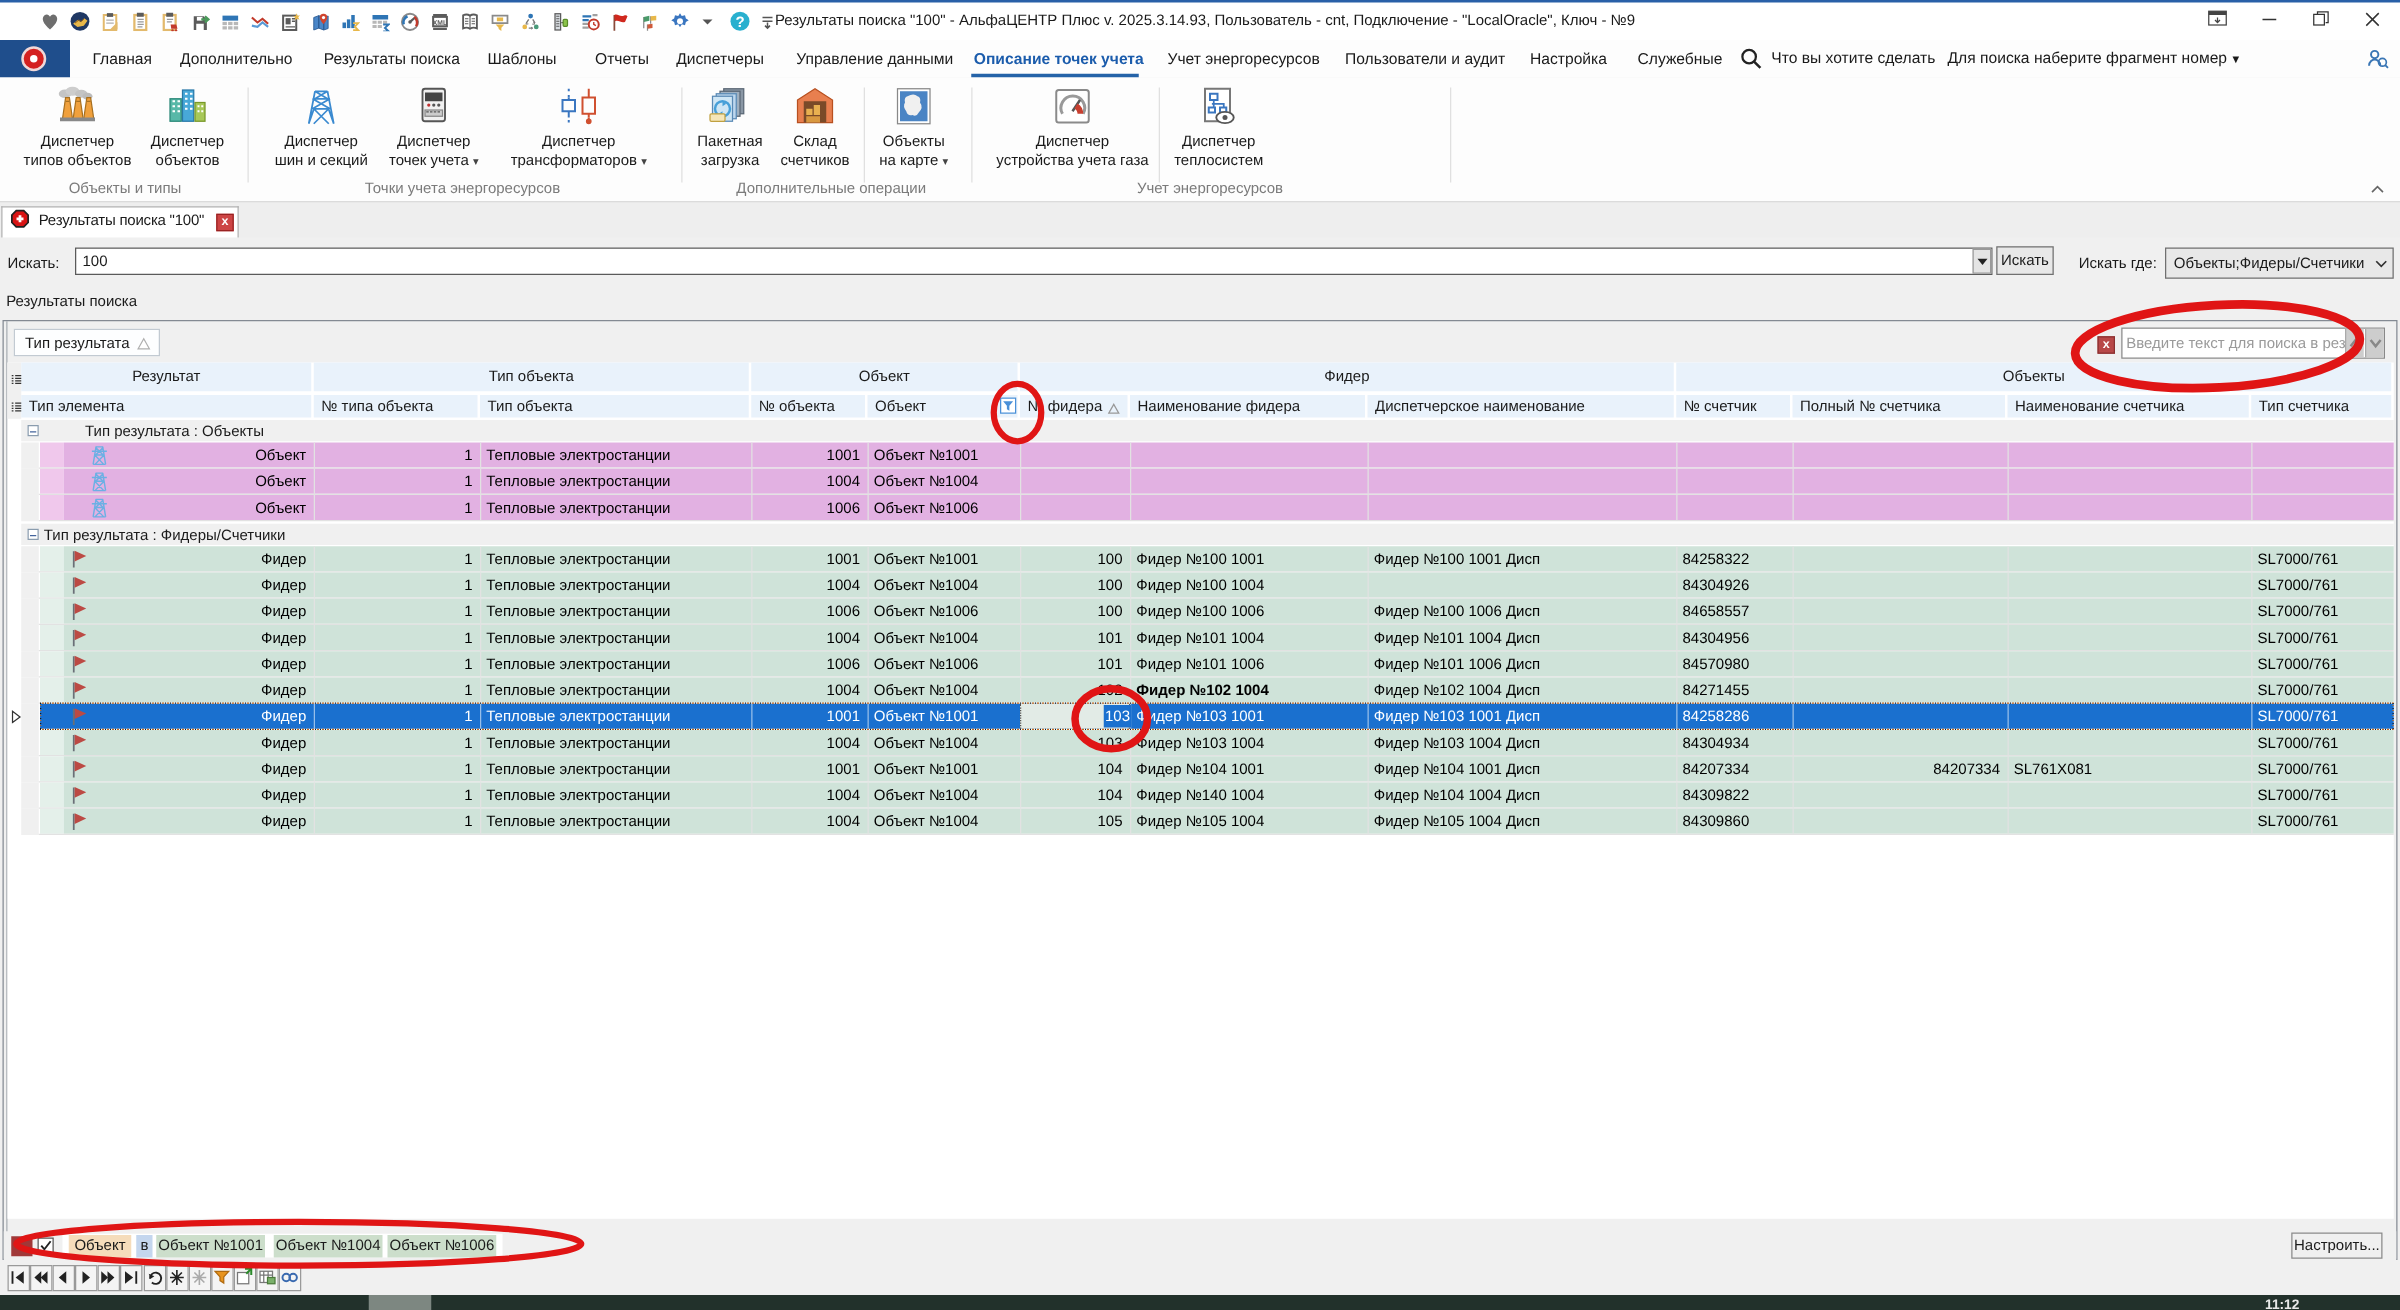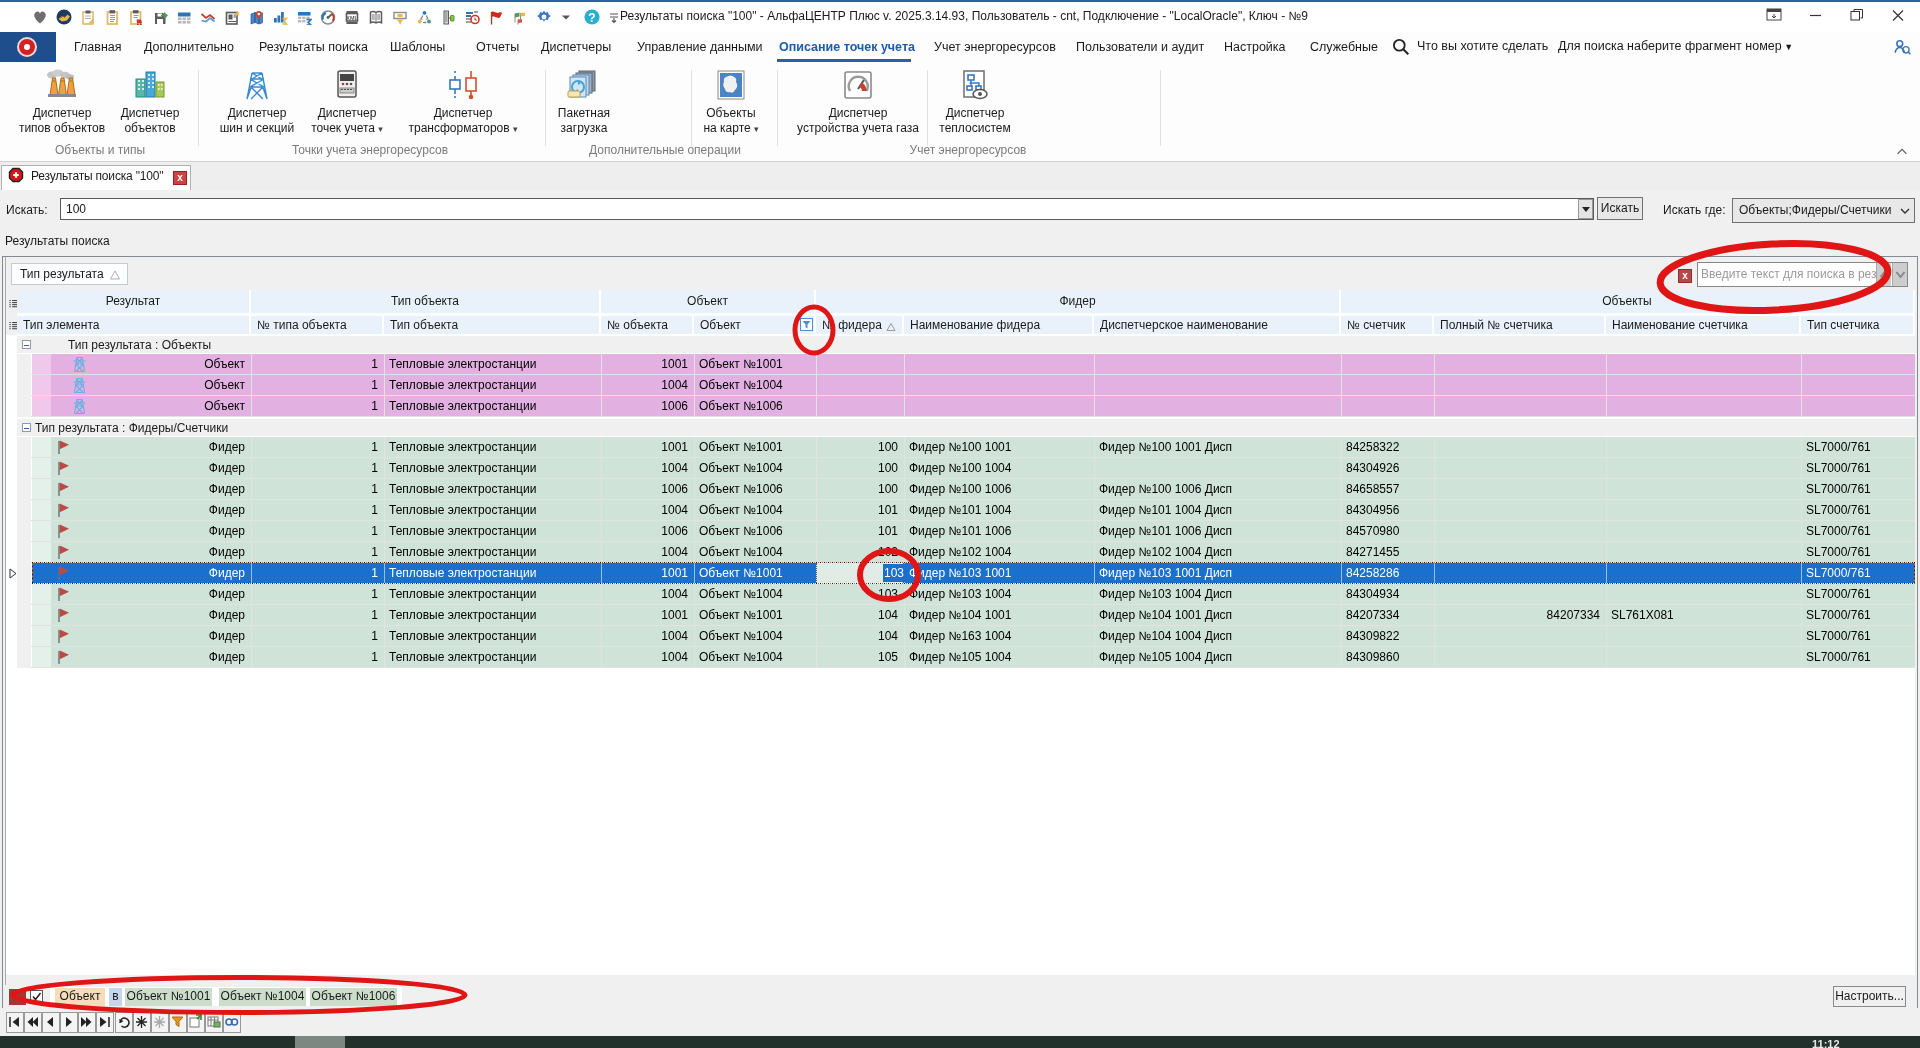--- a/index.html
+++ b/index.html
@@ -344,20 +344,32 @@
             <rect x="10" y="6" width="16" height="20" fill="#9fb0c0" stroke="#5a6775"></rect>
             <rect x="7" y="8" width="16" height="20" fill="#bdd7ee" stroke="#5a8ab5"></rect>
             <rect x="4" y="10" width="16" height="20" fill="#cfe6f5" stroke="#5a8ab5"></rect>
             <circle cx="12" cy="20" r="6" fill="none" stroke="#48a0d8" stroke-width="2"></circle>
             <path d="M12 14 l3 2 -3 2 M12 26 l-3-2 3-2" fill="#48a0d8"></path>
             <rect x="2" y="24" width="12" height="6" rx="1" fill="#f5e6b8" stroke="#c0a040"></rect>
           </g>
         </svg>
       </div>
       <div style="font-size:12px;line-height:15px;margin-top:3px;">Пакетная<br>загрузка</div>
+    </div>
+<div class="abs" style="left:562px;top:67px;width:180px;text-align:center;">
+      <div style="display:flex;justify-content:center;">
+        <svg width="36" height="36" viewBox="0 0 36 36">
+          <path d="M4 13 L18 4 L32 13 V31 H4 Z" fill="#e87f4f" stroke="#b85020"></path>
+          <rect x="9" y="14" width="18" height="17" fill="#7a4a28"></rect>
+          <rect x="11" y="20" width="5" height="5" fill="#e8b050"></rect>
+          <rect x="17" y="17" width="5" height="8" fill="#e8b050"></rect>
+          <rect x="11" y="26" width="11" height="5" fill="#d89840"></rect>
+        </svg>
+      </div>
+      <div style="font-size:12px;line-height:15px;margin-top:3px;">Склад<br>счетчиков</div>
     </div>
 <div class="abs" style="left:641px;top:67px;width:180px;text-align:center;">
       <div style="display:flex;justify-content:center;">
         <svg width="36" height="36" viewBox="0 0 36 36">
           <rect x="5" y="4" width="26" height="28" fill="#fff" stroke="#888"></rect>
           <rect x="7" y="6" width="22" height="24" fill="#4a84c4"></rect>
           <path d="M13 10 q5-3 8 0 q3 1 2 5 q3 4-1 8 q-2 4-5 2 q-4 1-5-3 q-3-4-1-7 q-1-4 2-5z" fill="#f0f0f0"></path>
         </svg>
       </div>
       <div style="font-size:12px;line-height:15px;margin-top:3px;">Объекты<br>на карте <span style="font-size:9px;color:#444;">▾</span></div>
@@ -752,21 +764,21 @@
           <path d="M2 1 v13" stroke="#6a6f77" stroke-width="1.4"></path>
           <path d="M2.7 0.5 L12 4.8 L2.7 9.2 z" fill="#bc4a44"></path>
         </svg>
       </div>
       <div style="position:absolute;left:0px;top:0;width:233px;height:20px;line-height:20px;text-align:right;padding:0 5px;white-space:nowrap;overflow:hidden;">Фидер</div>
       <div style="position:absolute;left:234px;top:0;width:132px;height:20px;line-height:20px;text-align:right;padding:0 5px;white-space:nowrap;overflow:hidden;">1</div>
       <div style="position:absolute;left:367px;top:0;width:216px;height:20px;line-height:20px;padding:0 5px;white-space:nowrap;overflow:hidden;">Тепловые электростанции</div>
       <div style="position:absolute;left:584px;top:0;width:92px;height:20px;line-height:20px;text-align:right;padding:0 5px;white-space:nowrap;overflow:hidden;">1004</div>
       <div style="position:absolute;left:677px;top:0;width:121px;height:20px;line-height:20px;padding:0 5px;white-space:nowrap;overflow:hidden;">Объект №1004</div>
       <div style="position:absolute;left:799px;top:0;width:87px;height:20px;line-height:20px;text-align:right;padding:0 5px;white-space:nowrap;overflow:hidden;">102</div>
-      <div style="position:absolute;left:887px;top:0;width:189px;height:20px;line-height:20px;padding:0 5px;white-space:nowrap;overflow:hidden;">Фидер №102 1004</div>
+      <div style="position:absolute;left:887px;top:0;width:189px;height:20px;line-height:20px;padding:0 5px;white-space:nowrap;overflow:hidden;font-weight:bold;">Фидер №102 1004</div>
       <div style="position:absolute;left:1077px;top:0;width:246px;height:20px;line-height:20px;padding:0 5px;white-space:nowrap;overflow:hidden;">Фидер №102 1004 Дисп</div>
       <div style="position:absolute;left:1324px;top:0;width:92px;height:20px;line-height:20px;padding:0 5px;white-space:nowrap;overflow:hidden;">84271455</div>
       <div style="position:absolute;left:1784px;top:0;width:113px;height:20px;line-height:20px;padding:0 5px;white-space:nowrap;overflow:hidden;">SL7000/761</div>
       <div style="position:absolute;left:14px;top:20px;width:1884px;height:1px;background:#e2e2e2;"></div>
       <div style="position:absolute;left:234px;top:0;width:1px;height:20px;background:#e2e2e2;"></div>
       <div style="position:absolute;left:367px;top:0;width:1px;height:20px;background:#e2e2e2;"></div>
       <div style="position:absolute;left:584px;top:0;width:1px;height:20px;background:#e2e2e2;"></div>
       <div style="position:absolute;left:677px;top:0;width:1px;height:20px;background:#e2e2e2;"></div>
       <div style="position:absolute;left:799px;top:0;width:1px;height:20px;background:#e2e2e2;"></div>
       <div style="position:absolute;left:887px;top:0;width:1px;height:20px;background:#e2e2e2;"></div>
@@ -883,21 +895,21 @@
           <path d="M2 1 v13" stroke="#6a6f77" stroke-width="1.4"></path>
           <path d="M2.7 0.5 L12 4.8 L2.7 9.2 z" fill="#bc4a44"></path>
         </svg>
       </div>
       <div style="position:absolute;left:0px;top:0;width:233px;height:20px;line-height:20px;text-align:right;padding:0 5px;white-space:nowrap;overflow:hidden;">Фидер</div>
       <div style="position:absolute;left:234px;top:0;width:132px;height:20px;line-height:20px;text-align:right;padding:0 5px;white-space:nowrap;overflow:hidden;">1</div>
       <div style="position:absolute;left:367px;top:0;width:216px;height:20px;line-height:20px;padding:0 5px;white-space:nowrap;overflow:hidden;">Тепловые электростанции</div>
       <div style="position:absolute;left:584px;top:0;width:92px;height:20px;line-height:20px;text-align:right;padding:0 5px;white-space:nowrap;overflow:hidden;">1004</div>
       <div style="position:absolute;left:677px;top:0;width:121px;height:20px;line-height:20px;padding:0 5px;white-space:nowrap;overflow:hidden;">Объект №1004</div>
       <div style="position:absolute;left:799px;top:0;width:87px;height:20px;line-height:20px;text-align:right;padding:0 5px;white-space:nowrap;overflow:hidden;">104</div>
-      <div style="position:absolute;left:887px;top:0;width:189px;height:20px;line-height:20px;padding:0 5px;white-space:nowrap;overflow:hidden;">Фидер №163 1004</div>
+      <div style="position:absolute;left:887px;top:0;width:189px;height:20px;line-height:20px;padding:0 5px;white-space:nowrap;overflow:hidden;">Фидер №140 1004</div>
       <div style="position:absolute;left:1077px;top:0;width:246px;height:20px;line-height:20px;padding:0 5px;white-space:nowrap;overflow:hidden;">Фидер №104 1004 Дисп</div>
       <div style="position:absolute;left:1324px;top:0;width:92px;height:20px;line-height:20px;padding:0 5px;white-space:nowrap;overflow:hidden;">84309822</div>
       <div style="position:absolute;left:1784px;top:0;width:113px;height:20px;line-height:20px;padding:0 5px;white-space:nowrap;overflow:hidden;">SL7000/761</div>
       <div style="position:absolute;left:14px;top:20px;width:1884px;height:1px;background:#e2e2e2;"></div>
       <div style="position:absolute;left:234px;top:0;width:1px;height:20px;background:#e2e2e2;"></div>
       <div style="position:absolute;left:367px;top:0;width:1px;height:20px;background:#e2e2e2;"></div>
       <div style="position:absolute;left:584px;top:0;width:1px;height:20px;background:#e2e2e2;"></div>
       <div style="position:absolute;left:677px;top:0;width:1px;height:20px;background:#e2e2e2;"></div>
       <div style="position:absolute;left:799px;top:0;width:1px;height:20px;background:#e2e2e2;"></div>
       <div style="position:absolute;left:887px;top:0;width:1px;height:20px;background:#e2e2e2;"></div>

